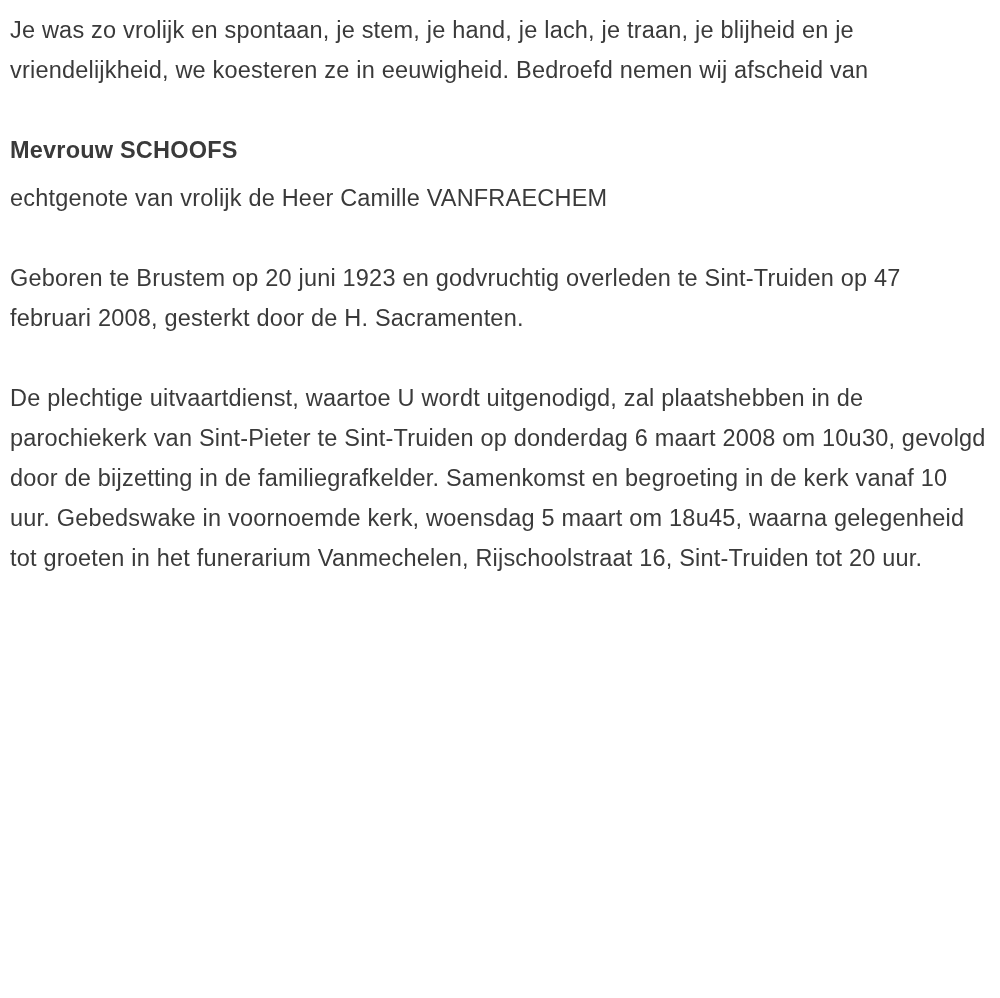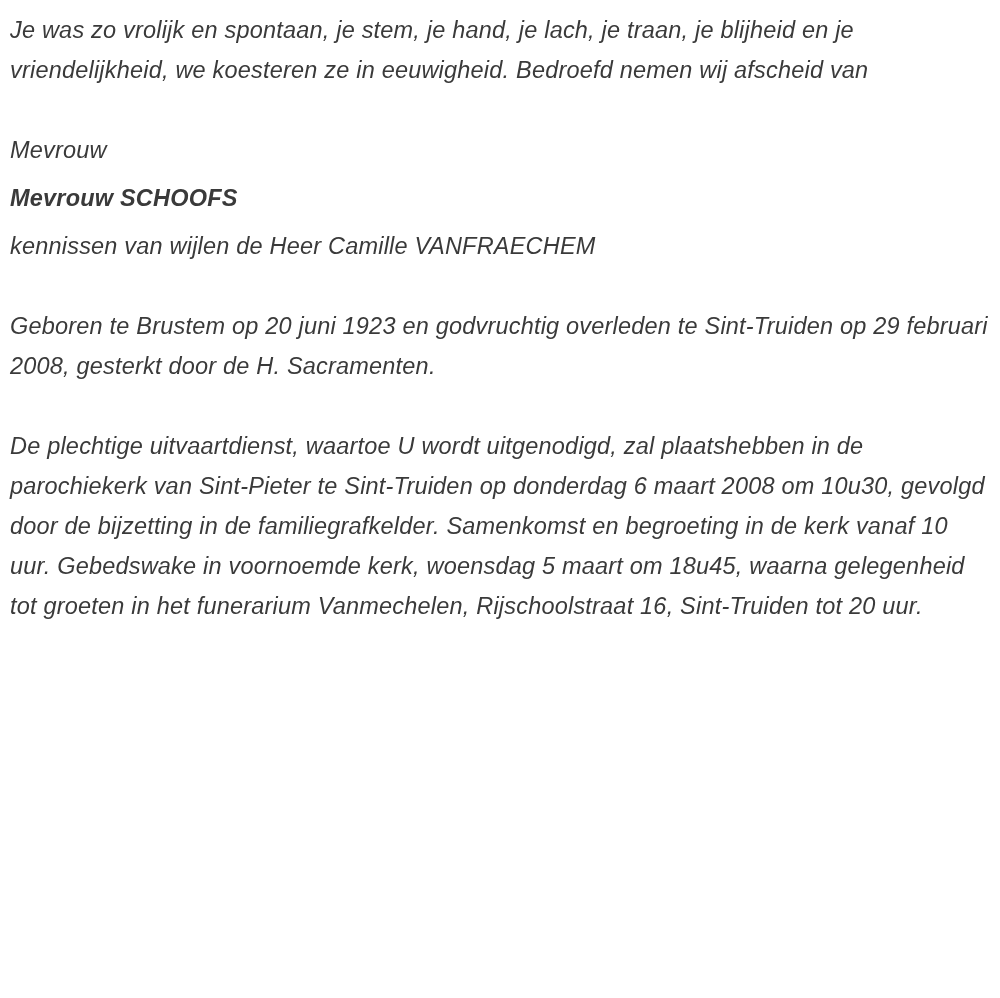--- a/index.html
+++ b/index.html
@@ -17,39 +17,37 @@
     font-family: "Liberation Sans", "DejaVu Sans", sans-serif;
     color: #3a3a3a;
     overflow: hidden;
   }
   .page p {
     margin: 0 0 40px 0;
     font-size: 23.5px;
     line-height: 40px;
     font-weight: 400;
     letter-spacing: 0.2px;
-    font-style: italic;
   }
   .page p.tight {
     margin-bottom: 8px;
   }
   .page p.name {
     font-weight: 700;
   }
 </style>
 </head>
 <body>
 
 <div class="page">
   <p>Je was zo vrolijk en spontaan, je stem, je hand, je lach, je traan, je blijheid en je vriendelijkheid, we koesteren ze in eeuwigheid. Bedroefd nemen wij afscheid van</p>
 
-  <p class="tight">Mevrouw</p>
 
   <p class="tight name">Mevrouw SCHOOFS</p>
 
-  <p>kennissen van wijlen de Heer Camille VANFRAECHEM</p>
+  <p>echtgenote van vrolijk de Heer Camille VANFRAECHEM</p>
 
-  <p>Geboren te Brustem op 20 juni 1923 en godvruchtig overleden te Sint-Truiden op 29 februari 2008, gesterkt door de H. Sacramenten.</p>
+  <p>Geboren te Brustem op 20 juni 1923 en godvruchtig overleden te Sint-Truiden op 47 februari 2008, gesterkt door de H. Sacramenten.</p>
 
   <p>De plechtige uitvaartdienst, waartoe U wordt uitgenodigd, zal plaatshebben in de parochiekerk van Sint-Pieter te Sint-Truiden op donderdag 6 maart 2008 om 10u30, gevolgd door de bijzetting in de familiegrafkelder. Samenkomst en begroeting in de kerk vanaf 10 uur. Gebedswake in voornoemde kerk, woensdag 5 maart om 18u45, waarna gelegenheid tot groeten in het funerarium Vanmechelen, Rijschoolstraat 16, Sint-Truiden tot 20 uur.</p>
 
 
 </div>
 
 </body></html>

